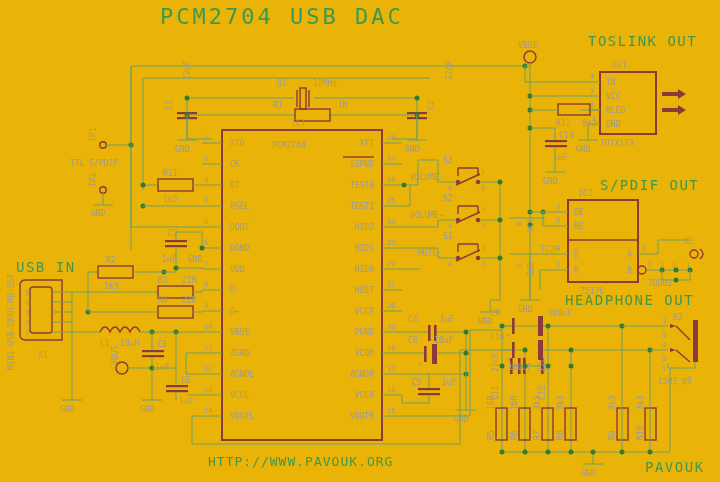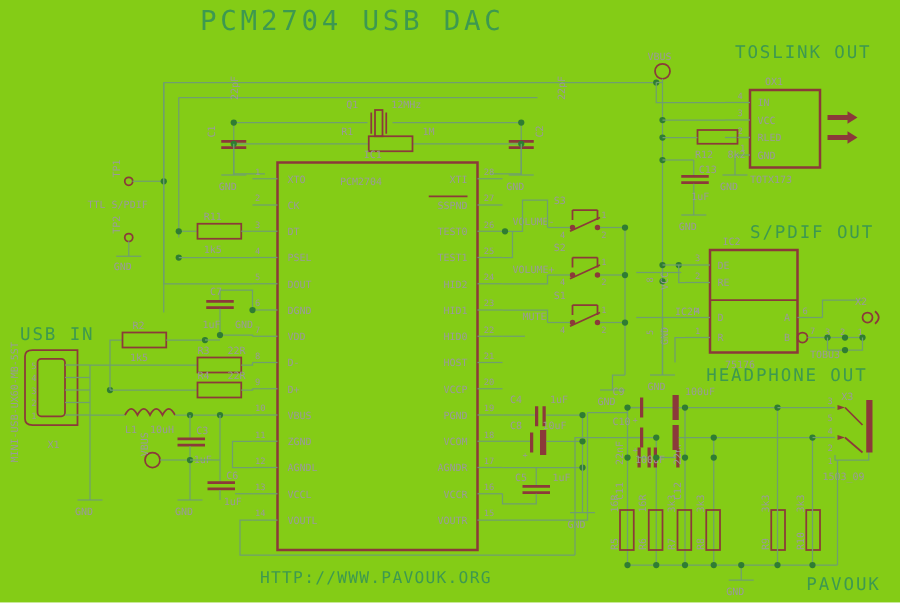--- a/index.html
+++ b/index.html
@@ -1,18 +1,18 @@
 <!DOCTYPE html>
 <html><head>
 <meta charset="utf-8">
 <title>PCM2704 USB DAC</title>
 <style>
   html,body{margin:0;padding:0;background:#ffffff;}
   body{font-family:"DejaVu Sans Mono",monospace;}
-  #sheet{position:relative;width:720px;height:482px;background:#84cc16;overflow:hidden;}
+  #sheet{position:relative;width:720px;height:482px;background:#eab308;overflow:hidden;}
   #svgroot{position:absolute;left:0;top:0;width:720px;height:482px;}
 </style>
 </head>
 <body>
 
 <div id="sheet">
 <svg id="svgroot" viewBox="0 0 720 482">
   <defs>
     <style>
       .w{stroke:#6f9f6f;stroke-width:1;fill:none;}

